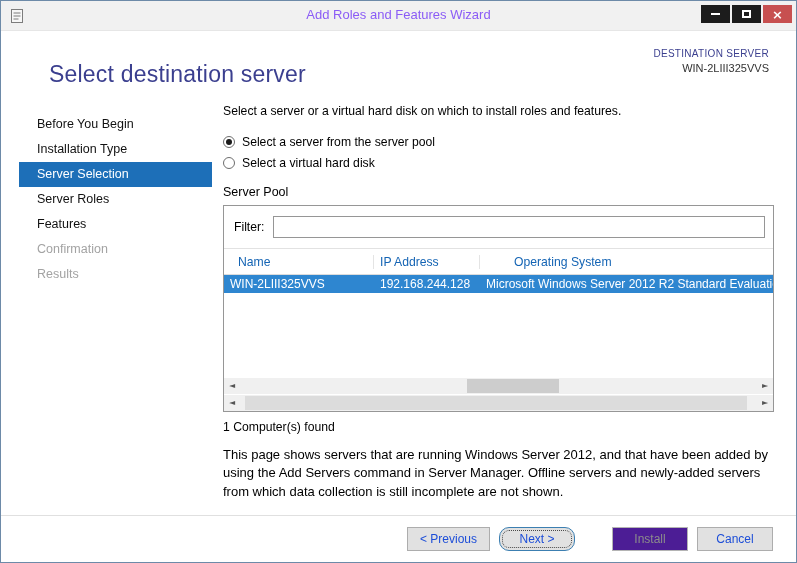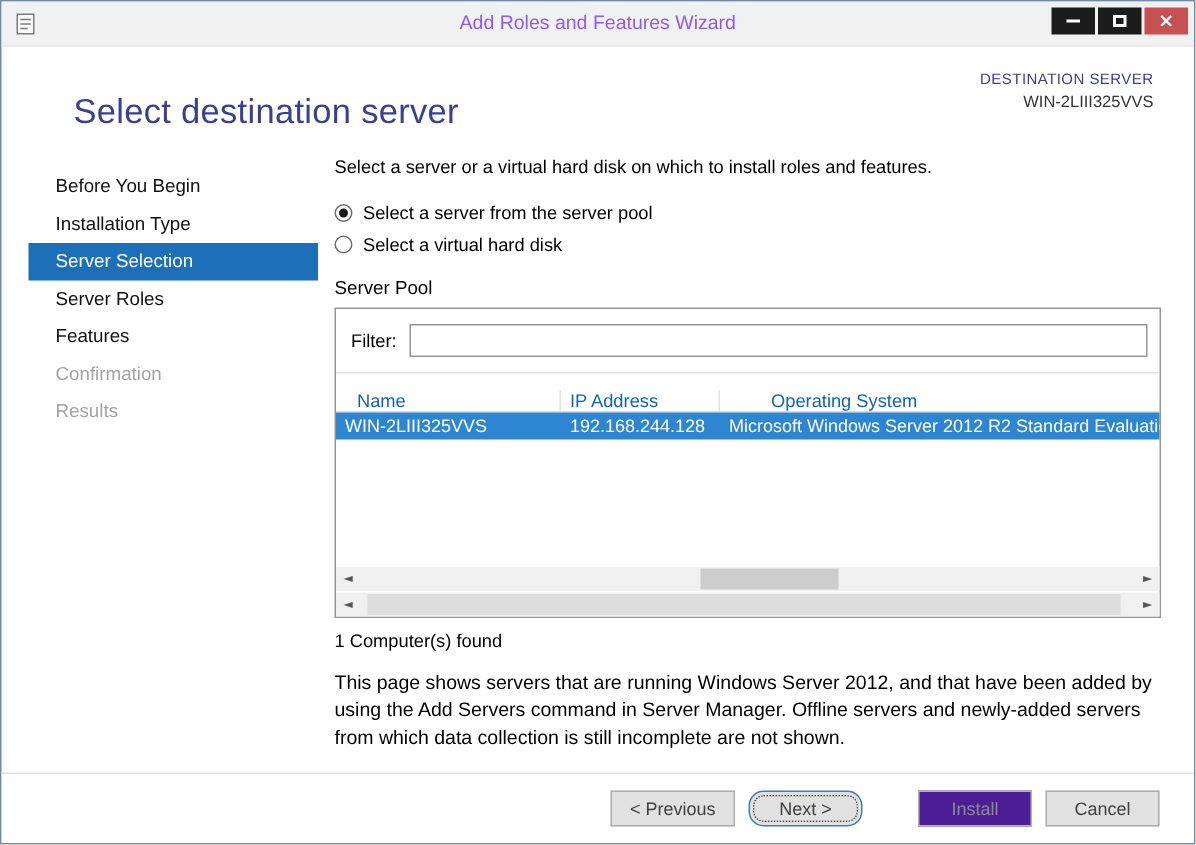--- a/index.html
+++ b/index.html
@@ -45,21 +45,21 @@
     margin-right:7px;position:relative;flex:none;}
   .radio.checked::after{content:"";position:absolute;left:2px;top:2px;width:6px;height:6px;
     border-radius:50%;background:#1a1a1a;}
   .pool-title{font-size:12.5px;margin:15px 0 6px 0;}
   .pool-box{position:relative;border:1px solid #969696;height:207px;background:#fff;}
   .filter-row{display:flex;align-items:center;padding:10px 8px 10px 10px;
     border-bottom:1px solid #e2e2e2;}
   .filter-label{font-size:12.2px;margin-right:9px;}
   .filter-input{flex:1;height:22px;border:1px solid #969696;font-size:12px;padding:0 4px;
     outline:none;font-family:inherit;background:#fff;}
-  .grid-header{display:flex;height:26px;align-items:flex-end;border-bottom:1px solid #dcdcdc;
+  .grid-header{display:flex;height:26px;align-items:center;border-bottom:1px solid #dcdcdc;
     font-size:12.2px;color:var(--header-blue,#1464b4);}
   .gh-cell{display:flex;align-items:center;}
   .gh-cell.c1{width:150px;padding-left:14px;border-right:1px solid #e4e4e4;}
   .gh-cell.c2{width:106px;padding-left:6px;border-right:1px solid #e4e4e4;}
   .gh-cell.c3{flex:1;padding-left:6px;margin-left:28px;}
   .grid-row{display:flex;height:18px;align-items:center;font-size:12px;}
   .grid-row.selected{background:var(--row-selected,#2e86d0);color:#fff;}
   .gr-cell{white-space:nowrap;overflow:hidden;}
   .gr-cell.c1{width:150px;padding-left:6px;}
   .gr-cell.c2{width:106px;padding-left:6px;}
@@ -74,21 +74,21 @@
   .sb-thumb{position:absolute;top:1px;bottom:1px;background:#cdcdcd;}
   .hscroll.inner .sb-thumb{left:44%;width:92px;}
   .hscroll.outer .sb-thumb{left:1%;width:97%;background:#dcdcdc;}
   .found{font-size:12.2px;margin-top:8px;}
   .desc{font-size:13px;line-height:1.42;margin-top:12px;}
   
   .footer{position:absolute;left:0;right:0;bottom:0;height:47px;background:#fff;
     border-top:1px solid #e0e0e0;display:flex;align-items:center;justify-content:flex-end;
     padding-right:23px;}
   .btn{height:24px;min-width:76px;font-size:12px;background:#e1e1e1;border:1px solid #adadad;
-    padding:0 12px;font-family:inherit;color:#404040;}
+    padding:0 12px;font-family:inherit;color:#1d4ed8;}
   .btn.focused{border-color:#3c7fb1;outline:1px dotted #4a4a4a;outline-offset:-4px;}
   .btn.disabled{background:#4c1d95;border-color:#b4b4b4;color:#8c8c8c;}
   .btn-next{margin-left:9px;border-radius:10px;}
   .btn-install{margin-left:37px;}
   .btn-cancel{margin-left:9px;}
 </style>
 </head>
 <body>
 
 <div class="window">

